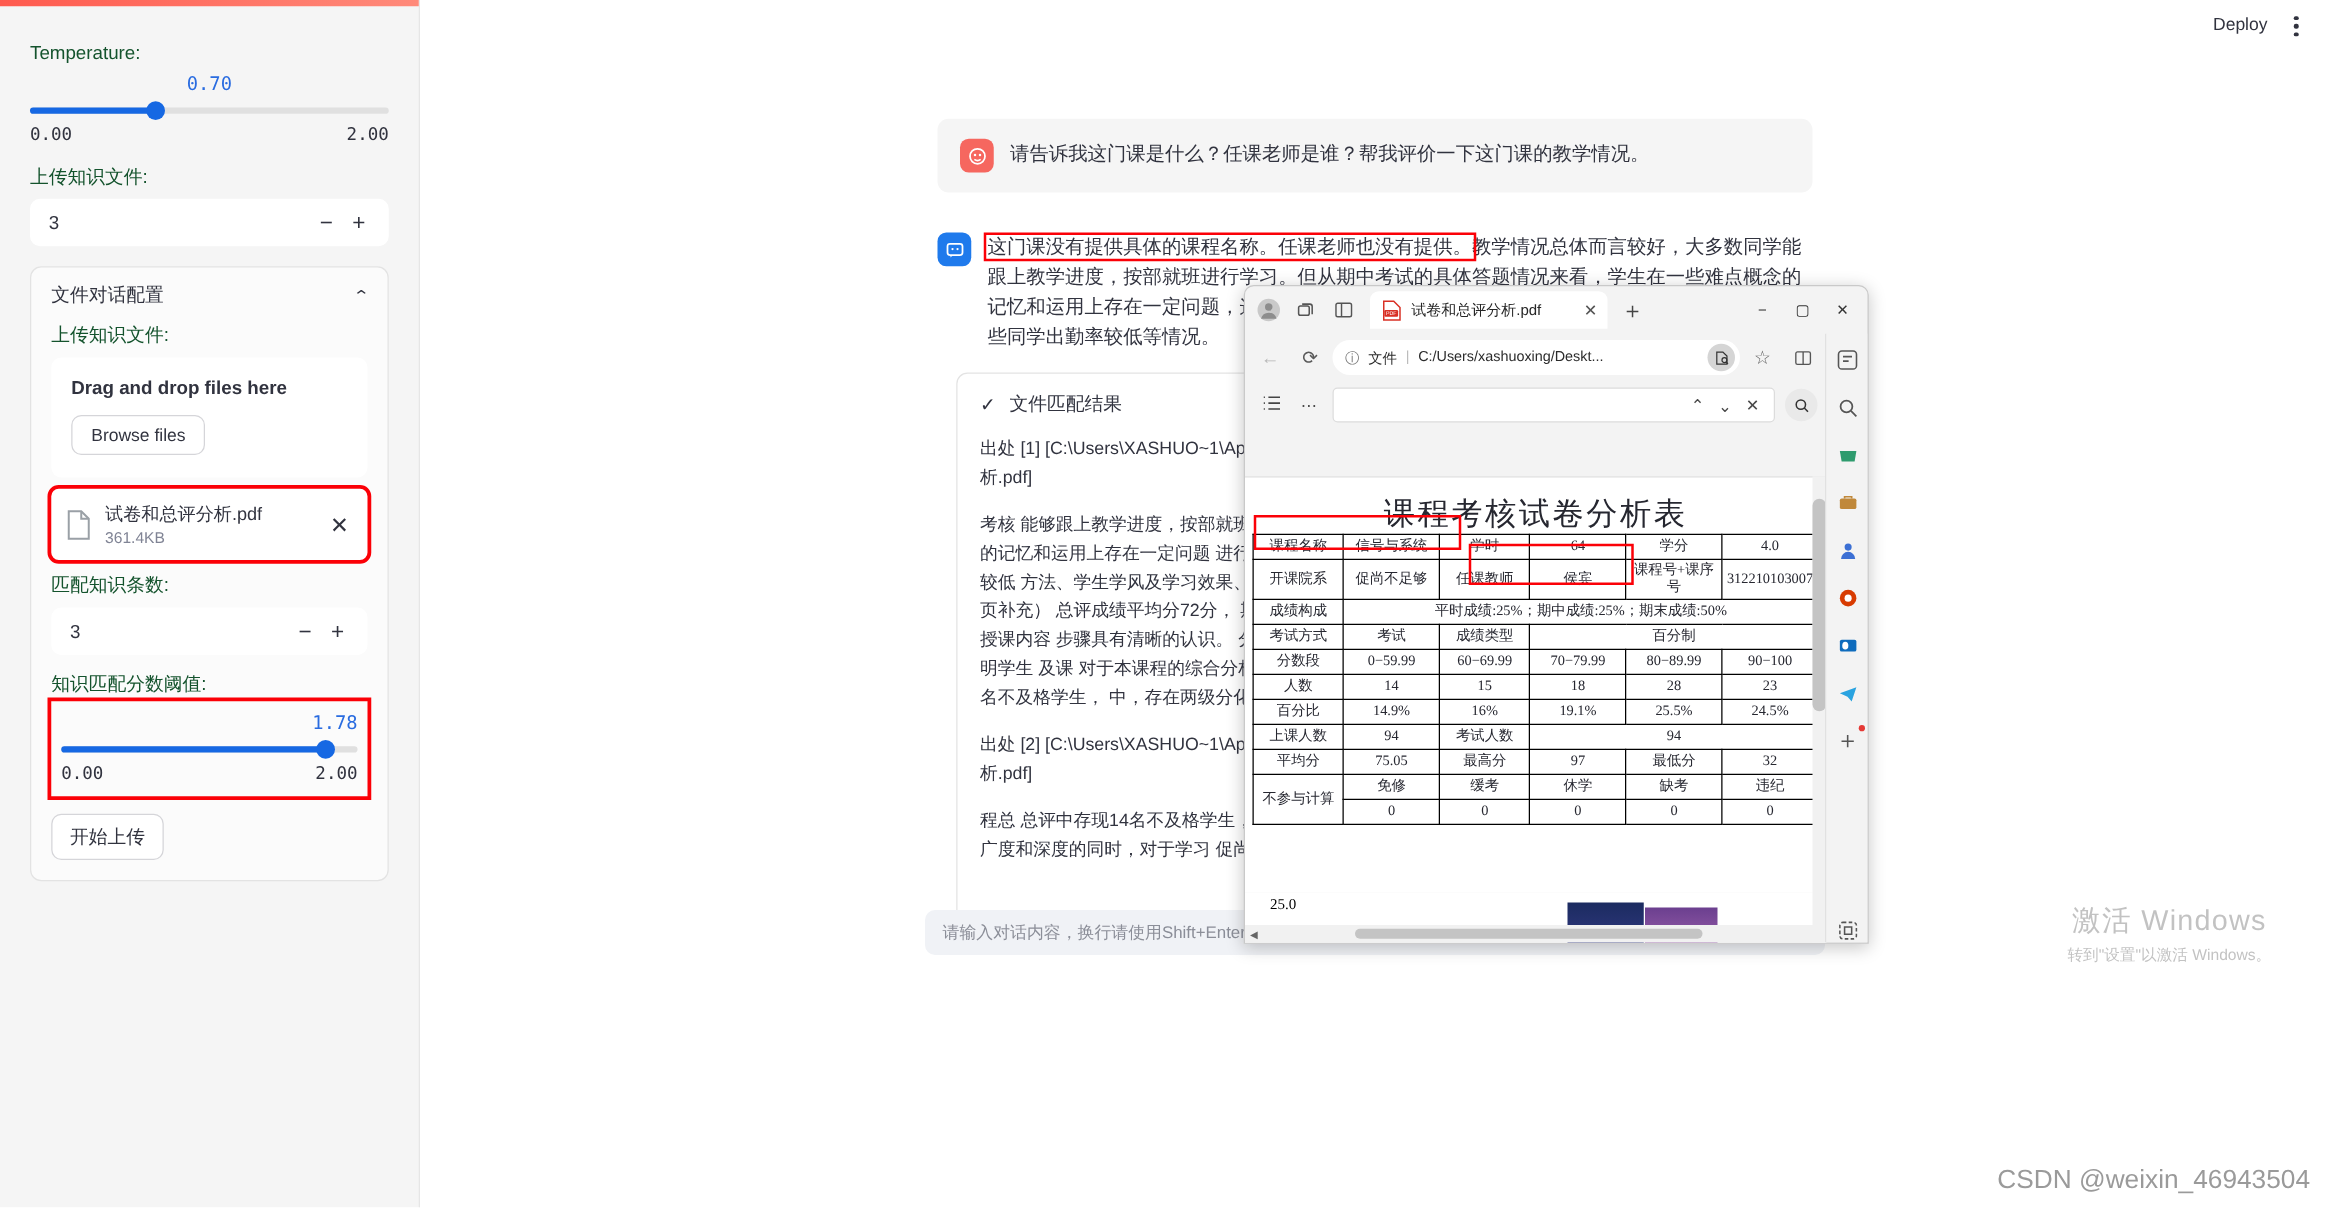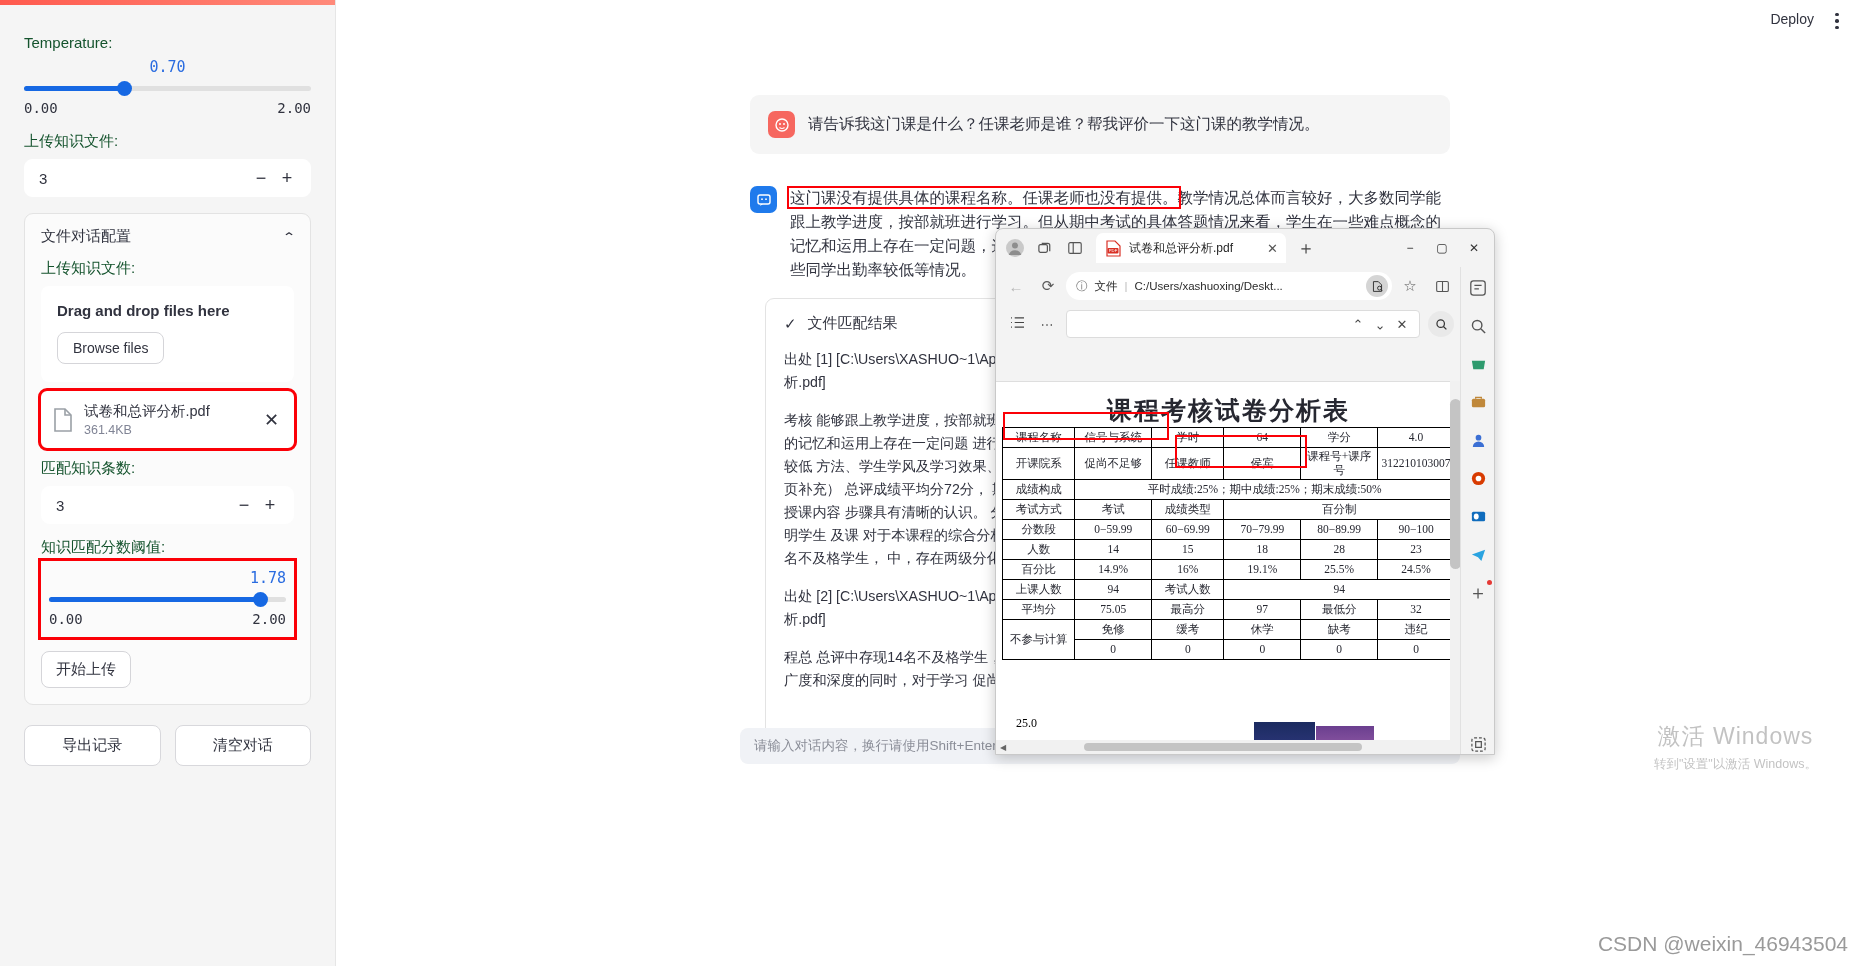--- a/index.html
+++ b/index.html
@@ -154,21 +154,21 @@
     display:flex; align-items:center; padding:0 6px;
   }
   .findbar .spacer { flex:1; }
   .fb-ic { width:22px; text-align:center; color:#4a4a4a; font-size:13px; cursor:pointer; }
   .tb-circle { width:26px; height:26px; border-radius:50%; background:#e9e9e9; display:flex; align-items:center; justify-content:center; }
 
   #pdf-page {
     position:absolute; left:0; top:152px; width:465px; height:333px; background:#fff; overflow:hidden;
     border-top:1px solid #dedede;
   }
-  .pdf-title { text-align:center; font-family:"Liberation Serif", serif; font-size:25px; font-weight:700; margin-top:12px; letter-spacing:2px; }
+  .pdf-title { text-align:center; font-family:"Liberation Serif", serif; font-size:25px; font-weight:400; margin-top:12px; letter-spacing:2px; }
   .pdf-term { text-align:right; font-family:"Liberation Serif", serif; font-size:11.5px; padding:4px 8px 2px 0; }
   table.pdft { border-collapse:collapse; width:100%; font-family:"Liberation Serif", serif; font-size:11.5px; table-layout:fixed; }
   table.pdft td { border:1px solid #000; text-align:center; padding:2px 1px; height:20px; line-height:1.18; }
 
   #pdf-chart { position:absolute; left:0; top:485px; width:465px; height:58px; background:#fff; }
   .ytick { position:absolute; font-family:"Liberation Serif", serif; font-size:12px; color:#000; }
 
   #pdf-vscroll { position:absolute; right:33px; top:152px; width:11px; height:382px; background:#f1f1f1; }
   #pdf-vthumb { position:absolute; right:33px; top:170px; width:11px; height:170px; background:#c4c4c4; border-radius:6px; }
   #pdf-hscroll { position:absolute; left:0; bottom:0; width:465px; height:14px; background:#f1f1f1; display:flex; align-items:center; }
@@ -254,24 +254,20 @@
       </div>
       <div class="slider-ends">
         <span>0.00</span>
         <span>2.00</span>
       </div>
     </div>
 
     <div class="start-btn">开始上传</div>
   </div>
 
-  <div class="bottom-btns">
-    <div class="bbtn">导出记录</div>
-    <div class="bbtn">清空对话</div>
-  </div>
 </div>
 
 <div id="deploy">Deploy</div>
 <div id="kebab">
     <i></i>
     <i></i>
     <i></i>
   </div>
 
 <div id="chat">

